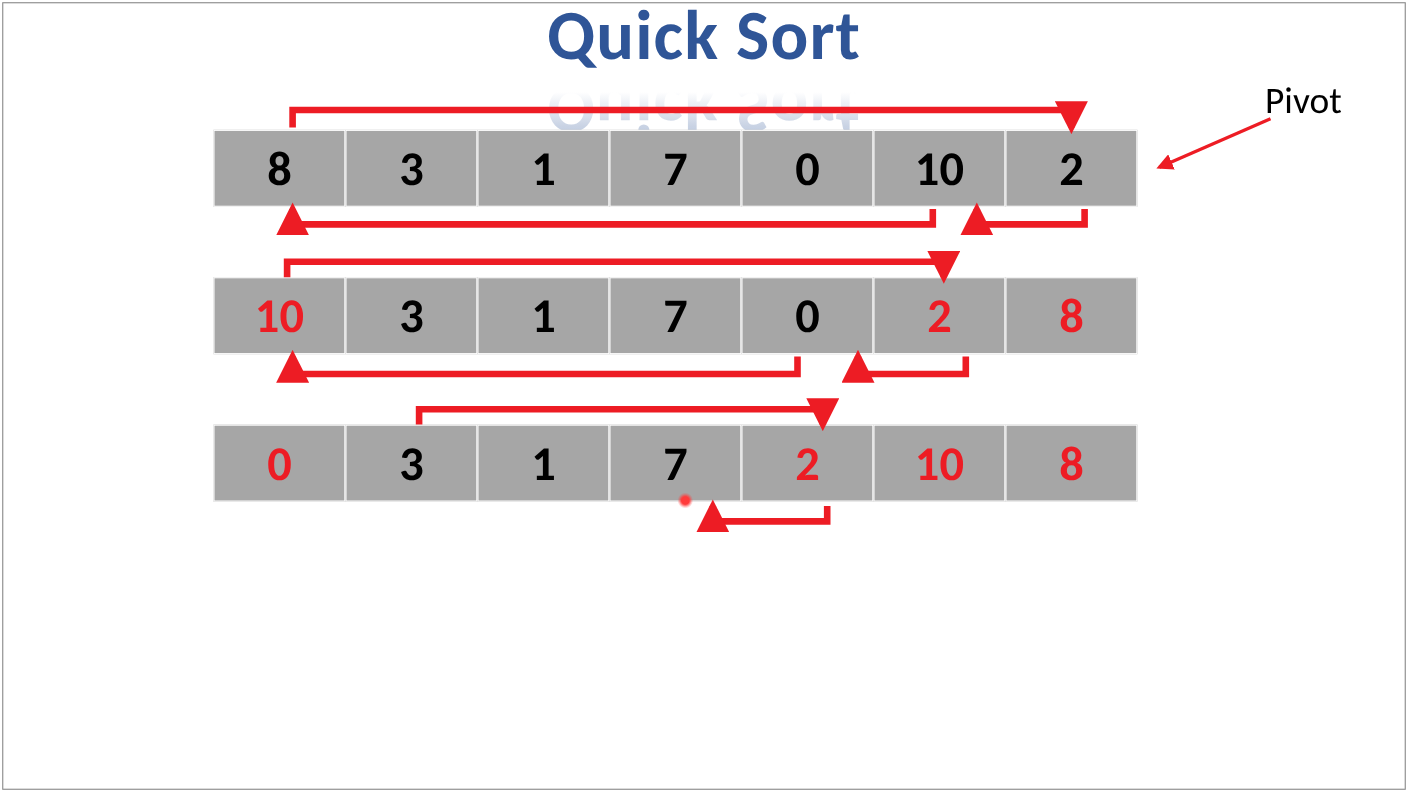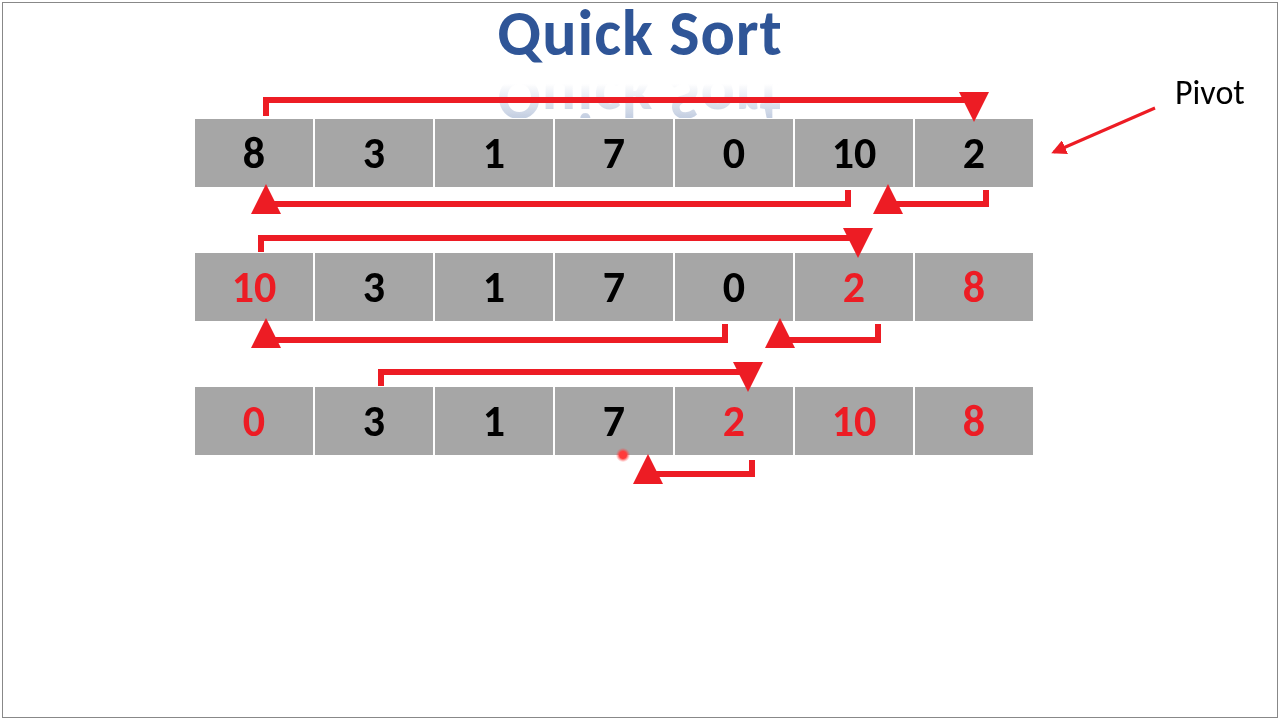--- a/index.html
+++ b/index.html
@@ -16,21 +16,21 @@
   }
   .rows{position:absolute;left:194px;top:118px;}
   .array-row{display:flex;height:68px;}
   .cell{
     width:118px;height:68px;border:1px solid #fff;background:#a6a6a6;
     display:flex;align-items:center;justify-content:center;
     font-size:44px;font-weight:700;color:#000;line-height:1;
   }
   .cell.hl{color:#ed1c24;}
   .gap{height:66px;}
-  .pivot-label{position:absolute;left:1150px;top:72px;font-size:34px;color:#000;margin-left:25px;}
+  .pivot-label{position:absolute;left:1150px;top:72px;font-size:34px;color:#000;}
   svg.arrows{position:absolute;left:0;top:0;width:1280px;height:720px;pointer-events:none;}
   svg.arrows *{stroke:#ed1c24;fill:none;stroke-width:6;stroke-linecap:butt;stroke-linejoin:miter;}
   .laser{
     position:absolute;left:616px;top:448px;width:14px;height:14px;border-radius:50%;
     background:radial-gradient(circle,#ff3b3b 0%,#ff3b3b 35%,rgba(255,59,59,.25) 60%,rgba(255,59,59,0) 75%);
   }
 </style>
 </head>
 <body>
 

